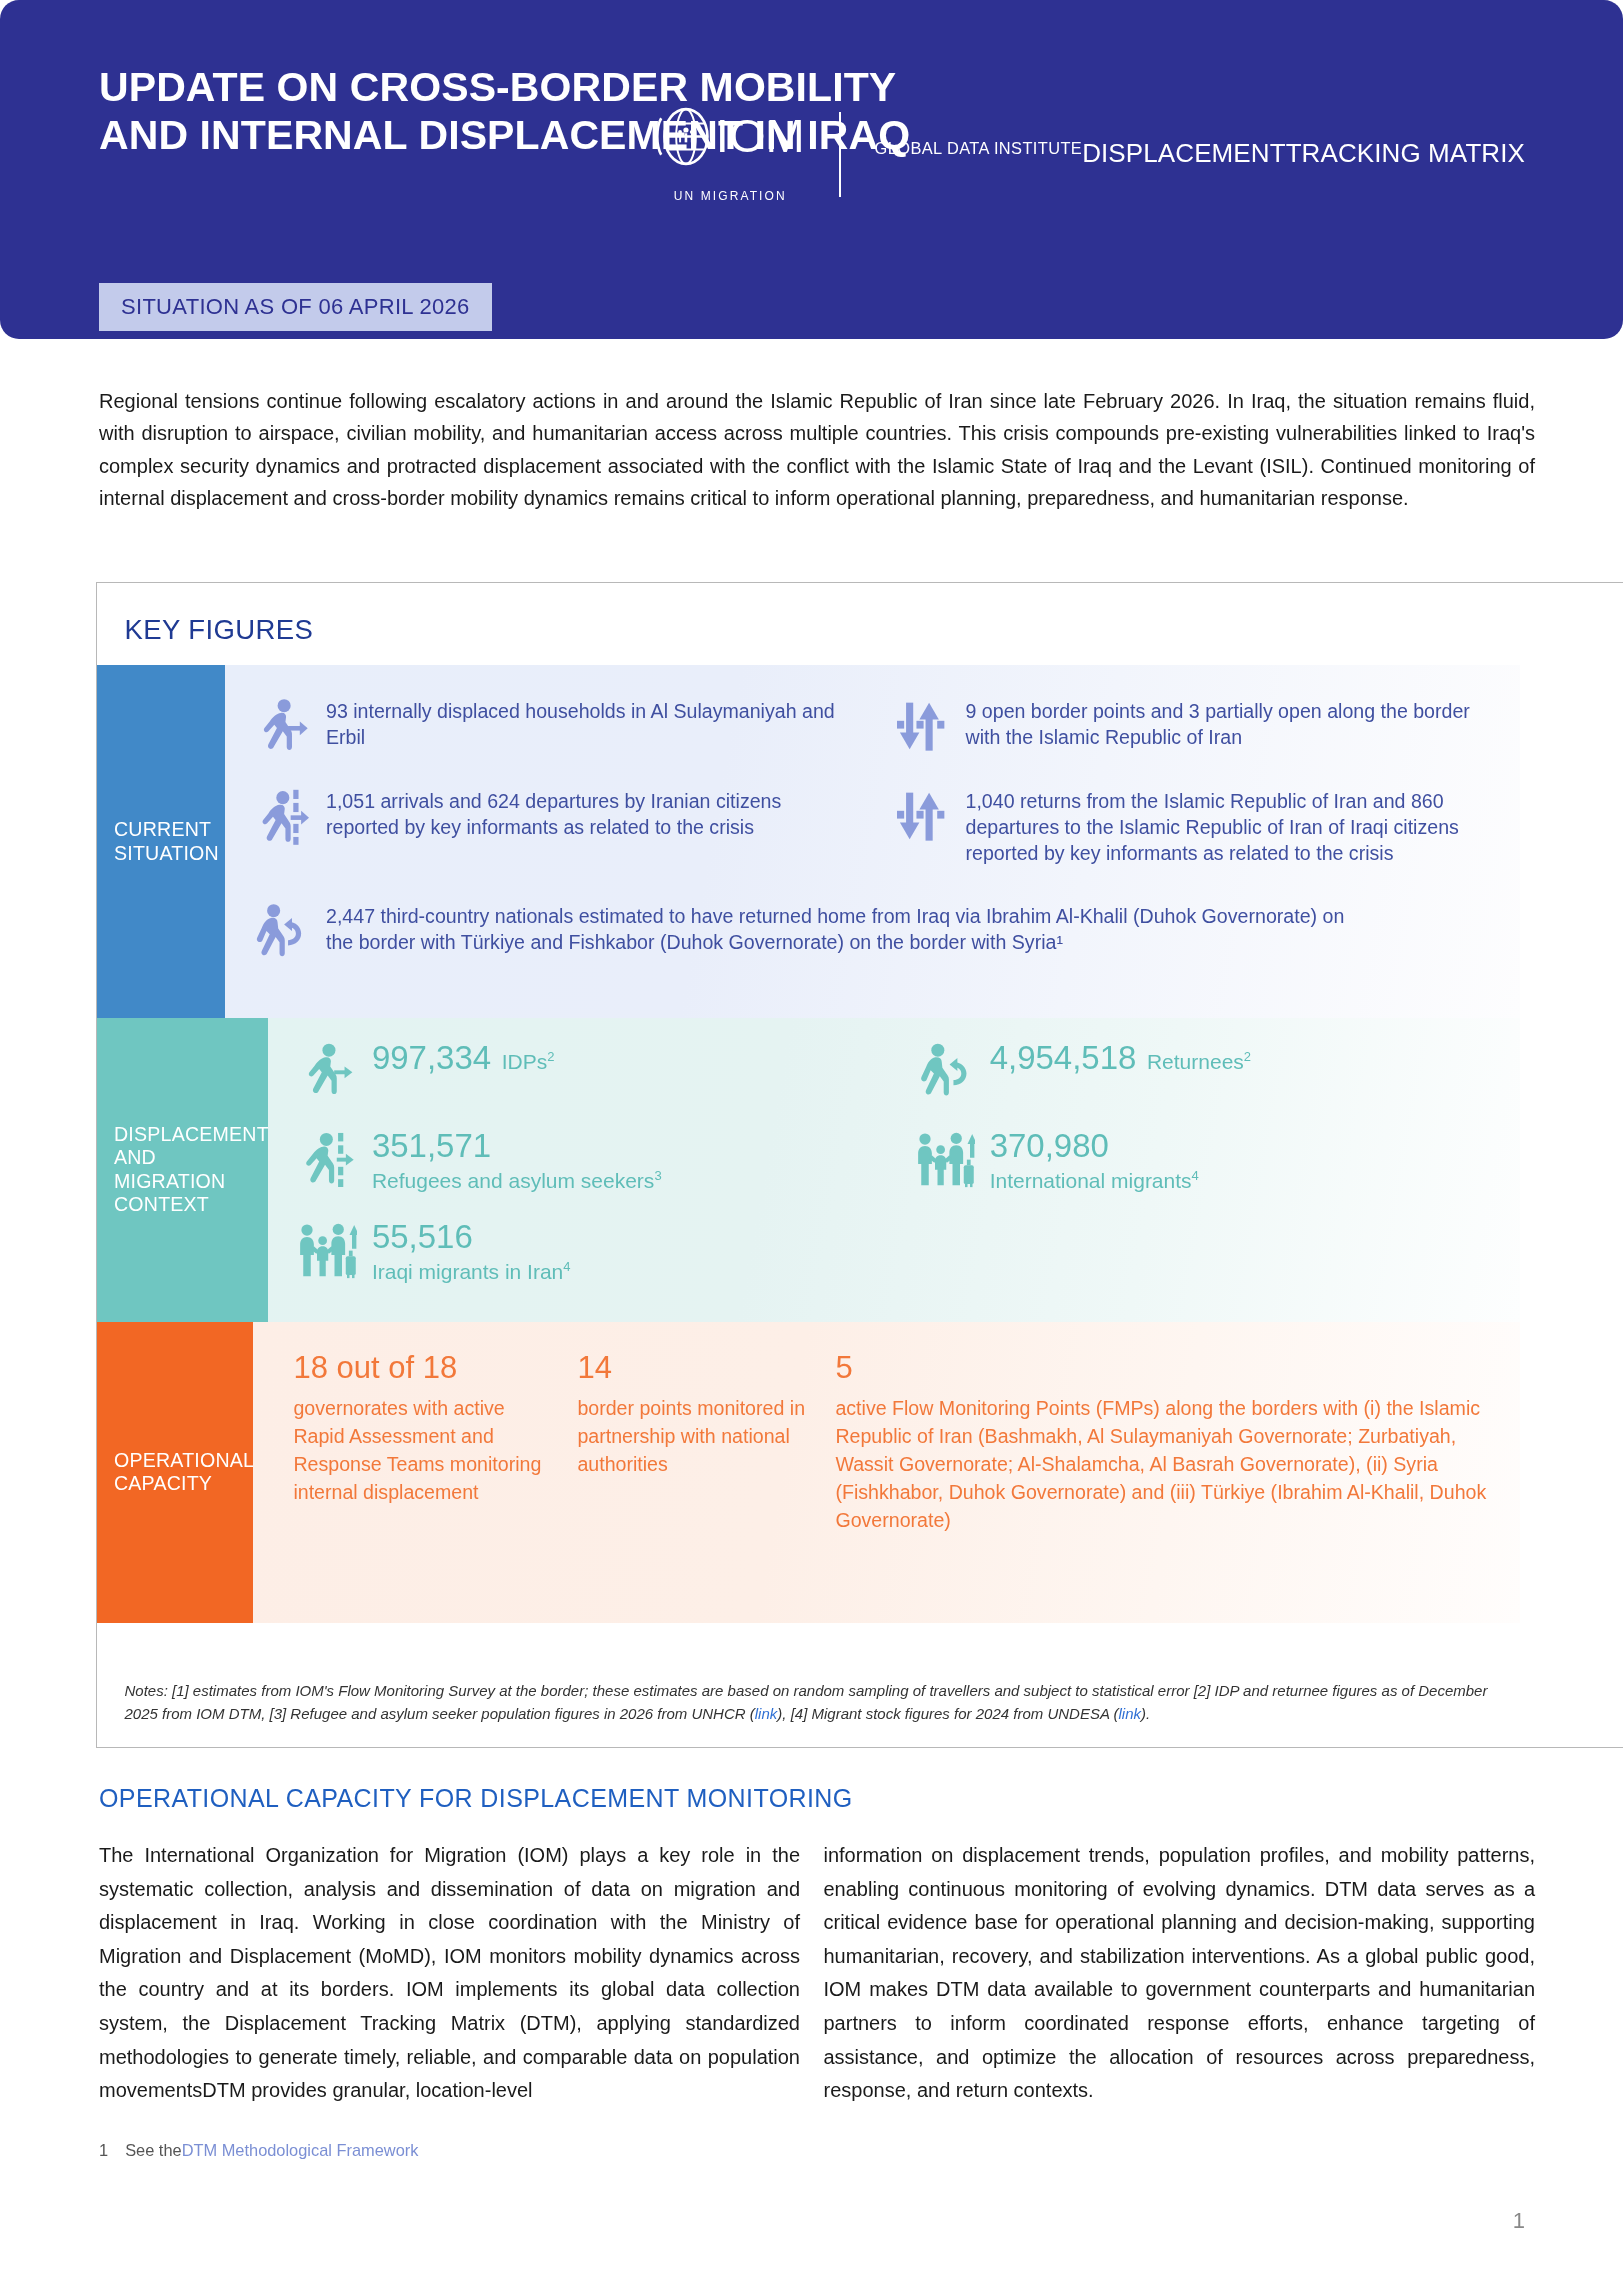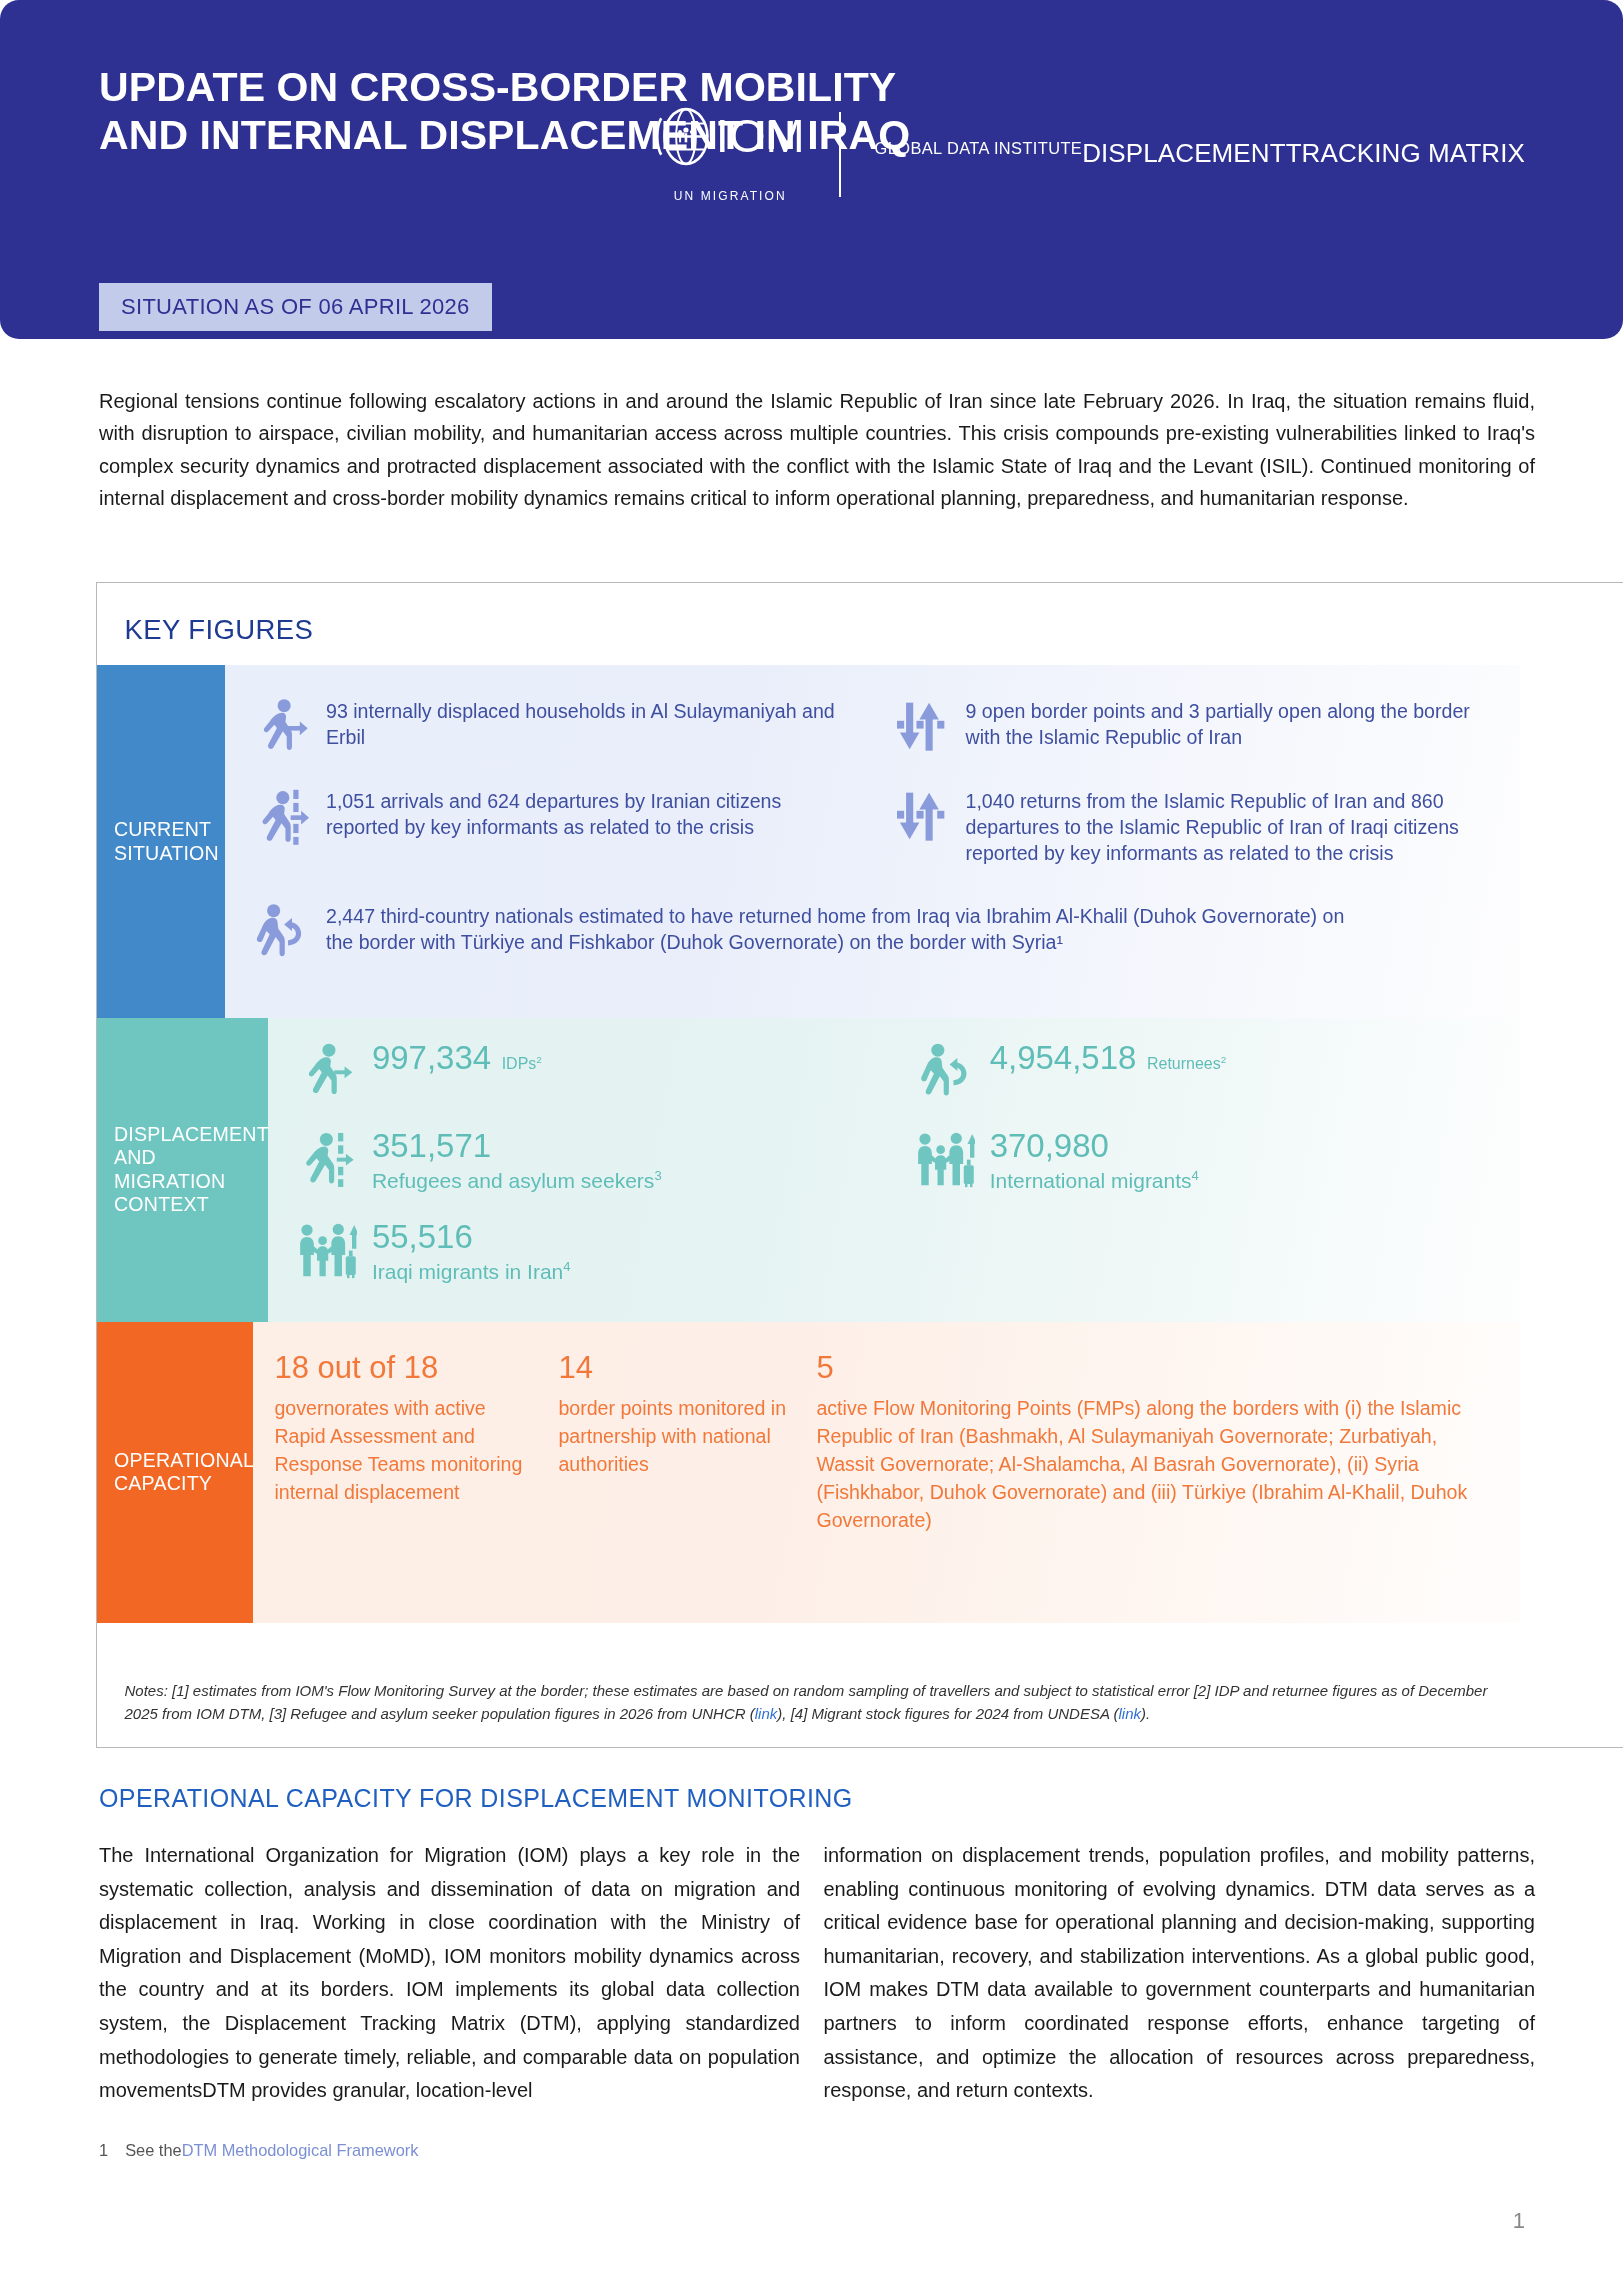--- a/index.html
+++ b/index.html
@@ -177,21 +177,21 @@
   .row-disp .kf-body {
     background: linear-gradient(100deg, #e3f3f2 0%, #e5f3f2 40%, #eff8f7 70%, #fdfefe 100%);
     padding: 21px 26px 23.6px 29px;
     min-height: 288px;
   }
 
   
   .row-oper .kf-label { background: #f26724; }
   .row-oper .kf-body {
     background: linear-gradient(100deg, #fdeee6 0%, #fdefe7 42%, #fef6f1 72%, #fffdfc 100%);
-    padding: 29px 26px 30px 21px;
+    padding: 29px 26px 30px 40px;
     min-height: 301px;
   }
 
   
   .kf-grid {
     display: grid;
     grid-template-columns: 1fr 1fr;
     column-gap: 39px;
   }
 
@@ -238,21 +238,21 @@
   .stat-body { padding-top: 1.3px; }
   .stat-inline { display: flex; align-items: baseline; gap: 10.5px; }
   .stat-num {
     color: #5fbdb8;
     font-size: 33px;
     line-height: 1.12;
     font-weight: 400;
   }
   .stat-cap {
     color: #5fbdb8;
-    font-size: 16px;
+    font-size: 21px;
     line-height: 1.2;
     text-align: center;
   }
   .stat-cap-block {
     color: #5fbdb8;
     font-size: 21px;
     line-height: 1.2;
     margin-top: 2.6px;
   }
   .sup { font-size: 0.62em; vertical-align: super; }

